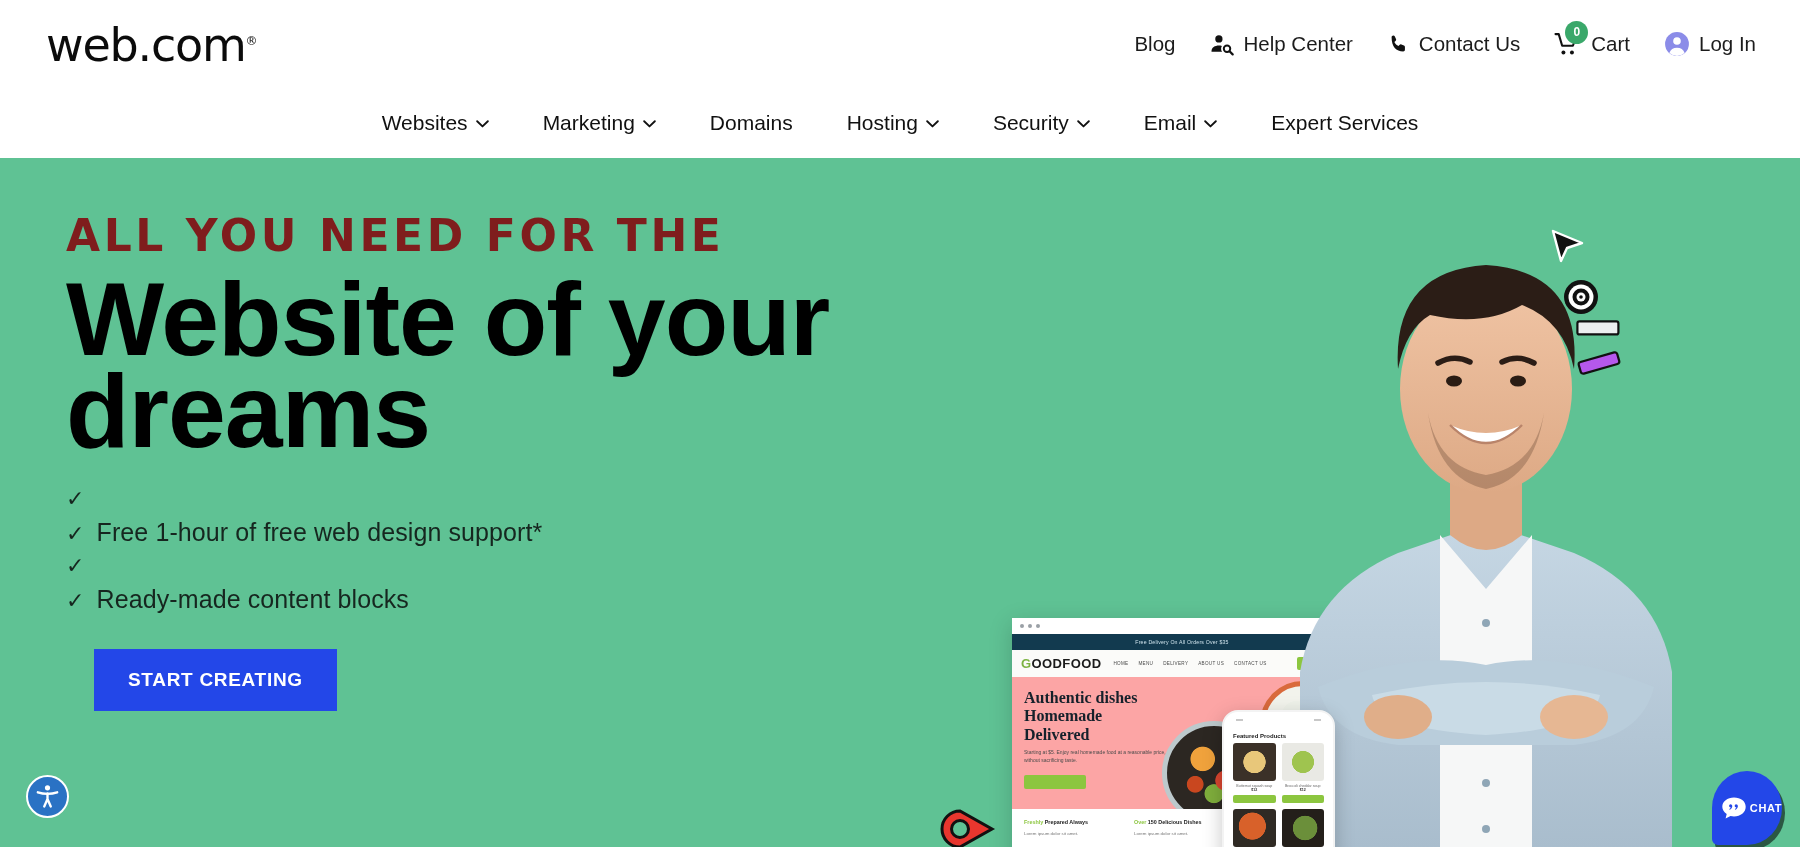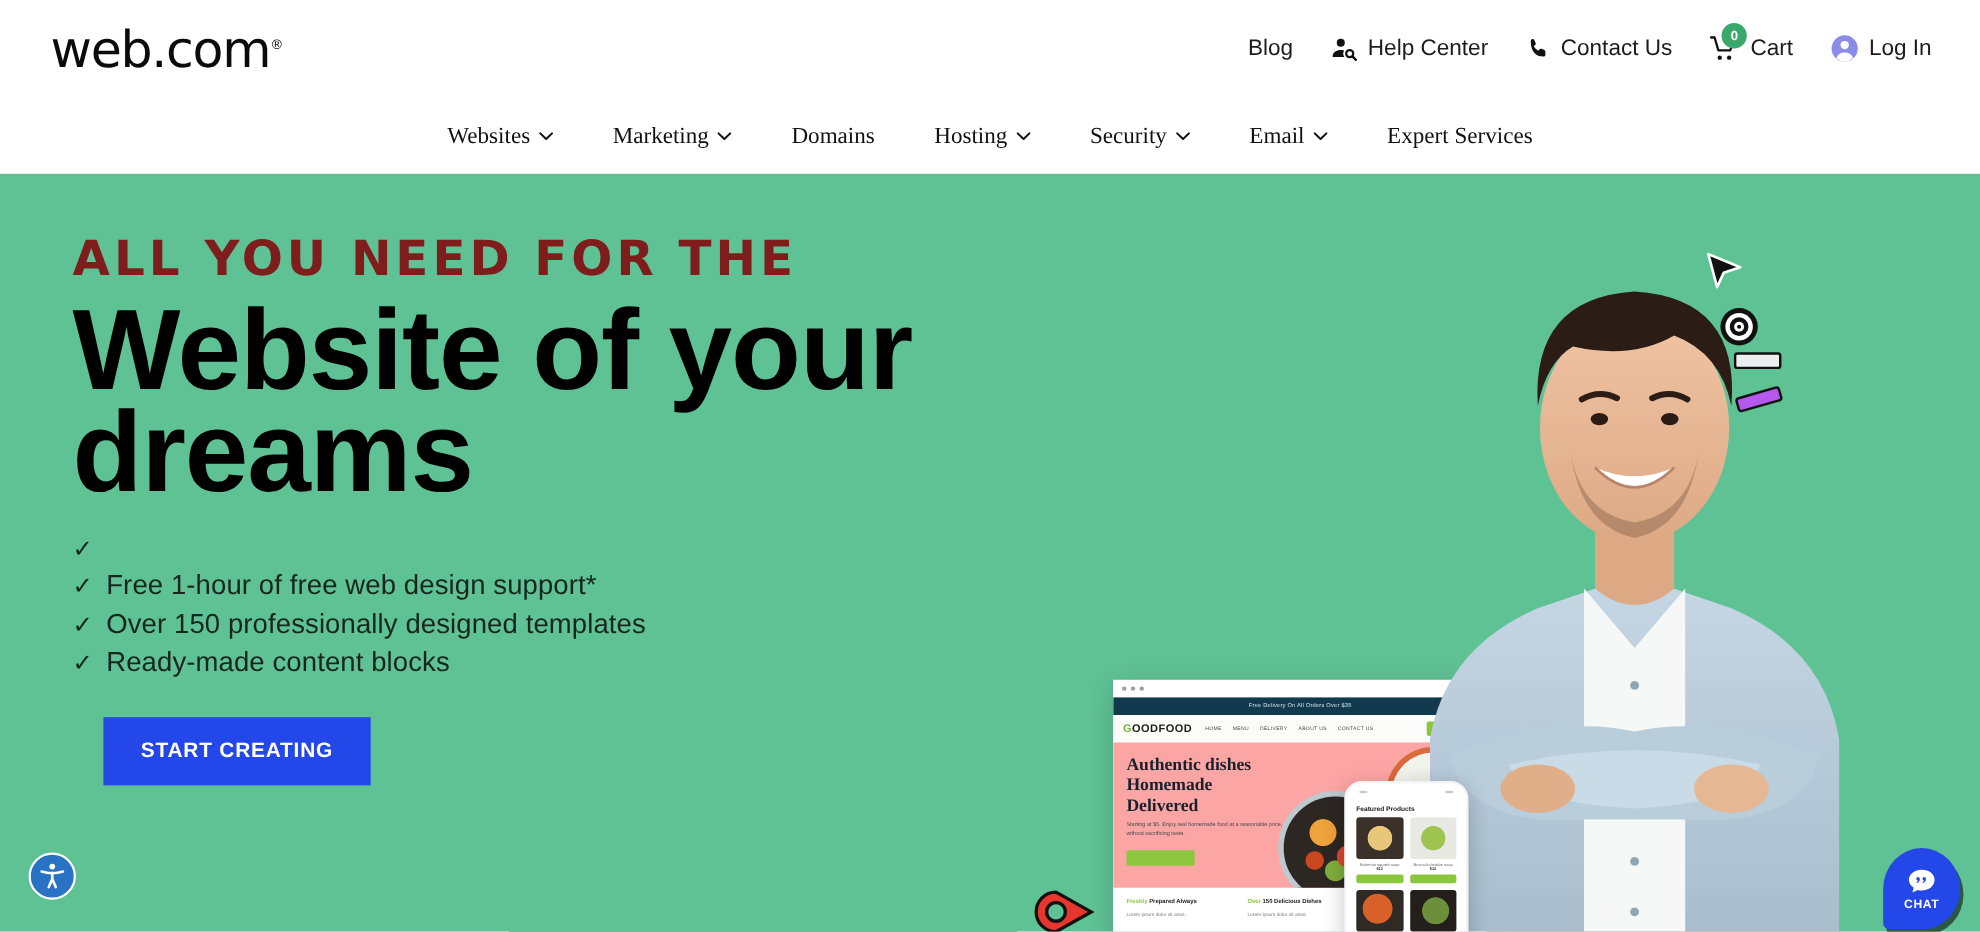--- a/index.html
+++ b/index.html
@@ -86,21 +86,20 @@
   .nav-item {
     display: flex;
     align-items: center;
     gap: 8px;
     font-size: 21px;
     color: #111;
     padding: 0 27px;
     cursor: pointer;
     white-space: nowrap;
     font-weight: 400;
-    font-family: Liberation Serif, serif;
   }
   .chev {
     width: 13px; height: 8px;
     position: relative; top: 1px;
   }
 
   
   .hero {
     position: relative;
     width: 100%;
@@ -180,21 +179,21 @@
     height: 248px;
     background: #ffffff;
     box-shadow: 0 6px 22px rgba(0,0,0,.18);
     z-index: 3;
     overflow: hidden;
   }
   .bw-bar { height: 16px; background: #fff; display: flex; align-items: center; gap: 4px; padding-left: 8px; }
   .bw-dot { width: 4px; height: 4px; border-radius: 50%; background: #9aa0a6; }
   .bw-promo { background: #123a4f; color: #cfe3ec; font-size: 5.2px; text-align: center; padding: 5px 0; letter-spacing: .2px; }
   .bw-nav { background: #fbfbf9; display: flex; align-items: center; padding: 6px 9px; gap: 12px; }
-  .bw-logo { font-size: 10px; font-weight: 700; color: #1b1b1b; letter-spacing: .4px; }
+  .bw-logo { font-size: 13px; font-weight: 700; color: #1b1b1b; letter-spacing: .4px; }
   .bw-logo .g { color: #7cb342; }
   .bw-links { display: flex; gap: 10px; font-size: 4.6px; color: #4a4a4a; letter-spacing: .3px; }
   .bw-btn { margin-left: auto; background: #8cc63f; color: #fff; font-size: 4.4px; padding: 4px 9px; border-radius: 2px; }
   .bw-hero { position: relative; height: 132px; background: #fca5a5; overflow: hidden; }
   .bw-h1 { position: absolute; left: 12px; top: 12px; font-family: "Liberation Serif", serif; font-size: 16px; font-weight: 700; color: #15212b; line-height: 1.15; }
   .bw-sub { position: absolute; left: 12px; top: 72px; width: 150px; font-size: 5px; color: #4b4b4b; line-height: 1.5; }
   .bw-cta { position: absolute; left: 12px; top: 98px; background: #8cc63f; width: 62px; height: 14px; border-radius: 2px; }
   .bowl {
     position: absolute; border-radius: 50%;
     background:
@@ -272,23 +271,23 @@
   .chat {
     position: absolute;
     right: 18px; bottom: 2px;
     width: 70px; height: 74px;
     z-index: 20;
     cursor: pointer;
     background: #2347e8;
     border-radius: 50% 50% 50% 6px;
     transform: rotate(0deg);
     display: flex;
-    flex-direction: column;
+    flex-direction: row;
     align-items: center;
-    justify-content: center;
+    justify-content: flex-end;
     gap: 3px;
     box-shadow: 3px 5px 0 rgba(0,0,0,.55);
   }
   .chat-label {
     color: #fff; font-size: 11px; font-weight: 700; letter-spacing: .6px;
   }
 </style>
 </head>
 <body>
 
@@ -552,21 +551,20 @@
       <ul class="bullets">
         <li>
           <span class="check">✓</span>
         </li>
         <li>
           <span class="check">✓</span>
           <span>Free 1-hour of free web design support*</span>
         </li>
         <li>
           <span class="check">✓</span>
-          <span>Over 150 professionally designed templates</span>
         </li>
         <li>
           <span class="check">✓</span>
           <span>Ready-made content blocks</span>
         </li>
       </ul>
       <button class="cta">START CREATING</button>
     </div>
   </section>
 

